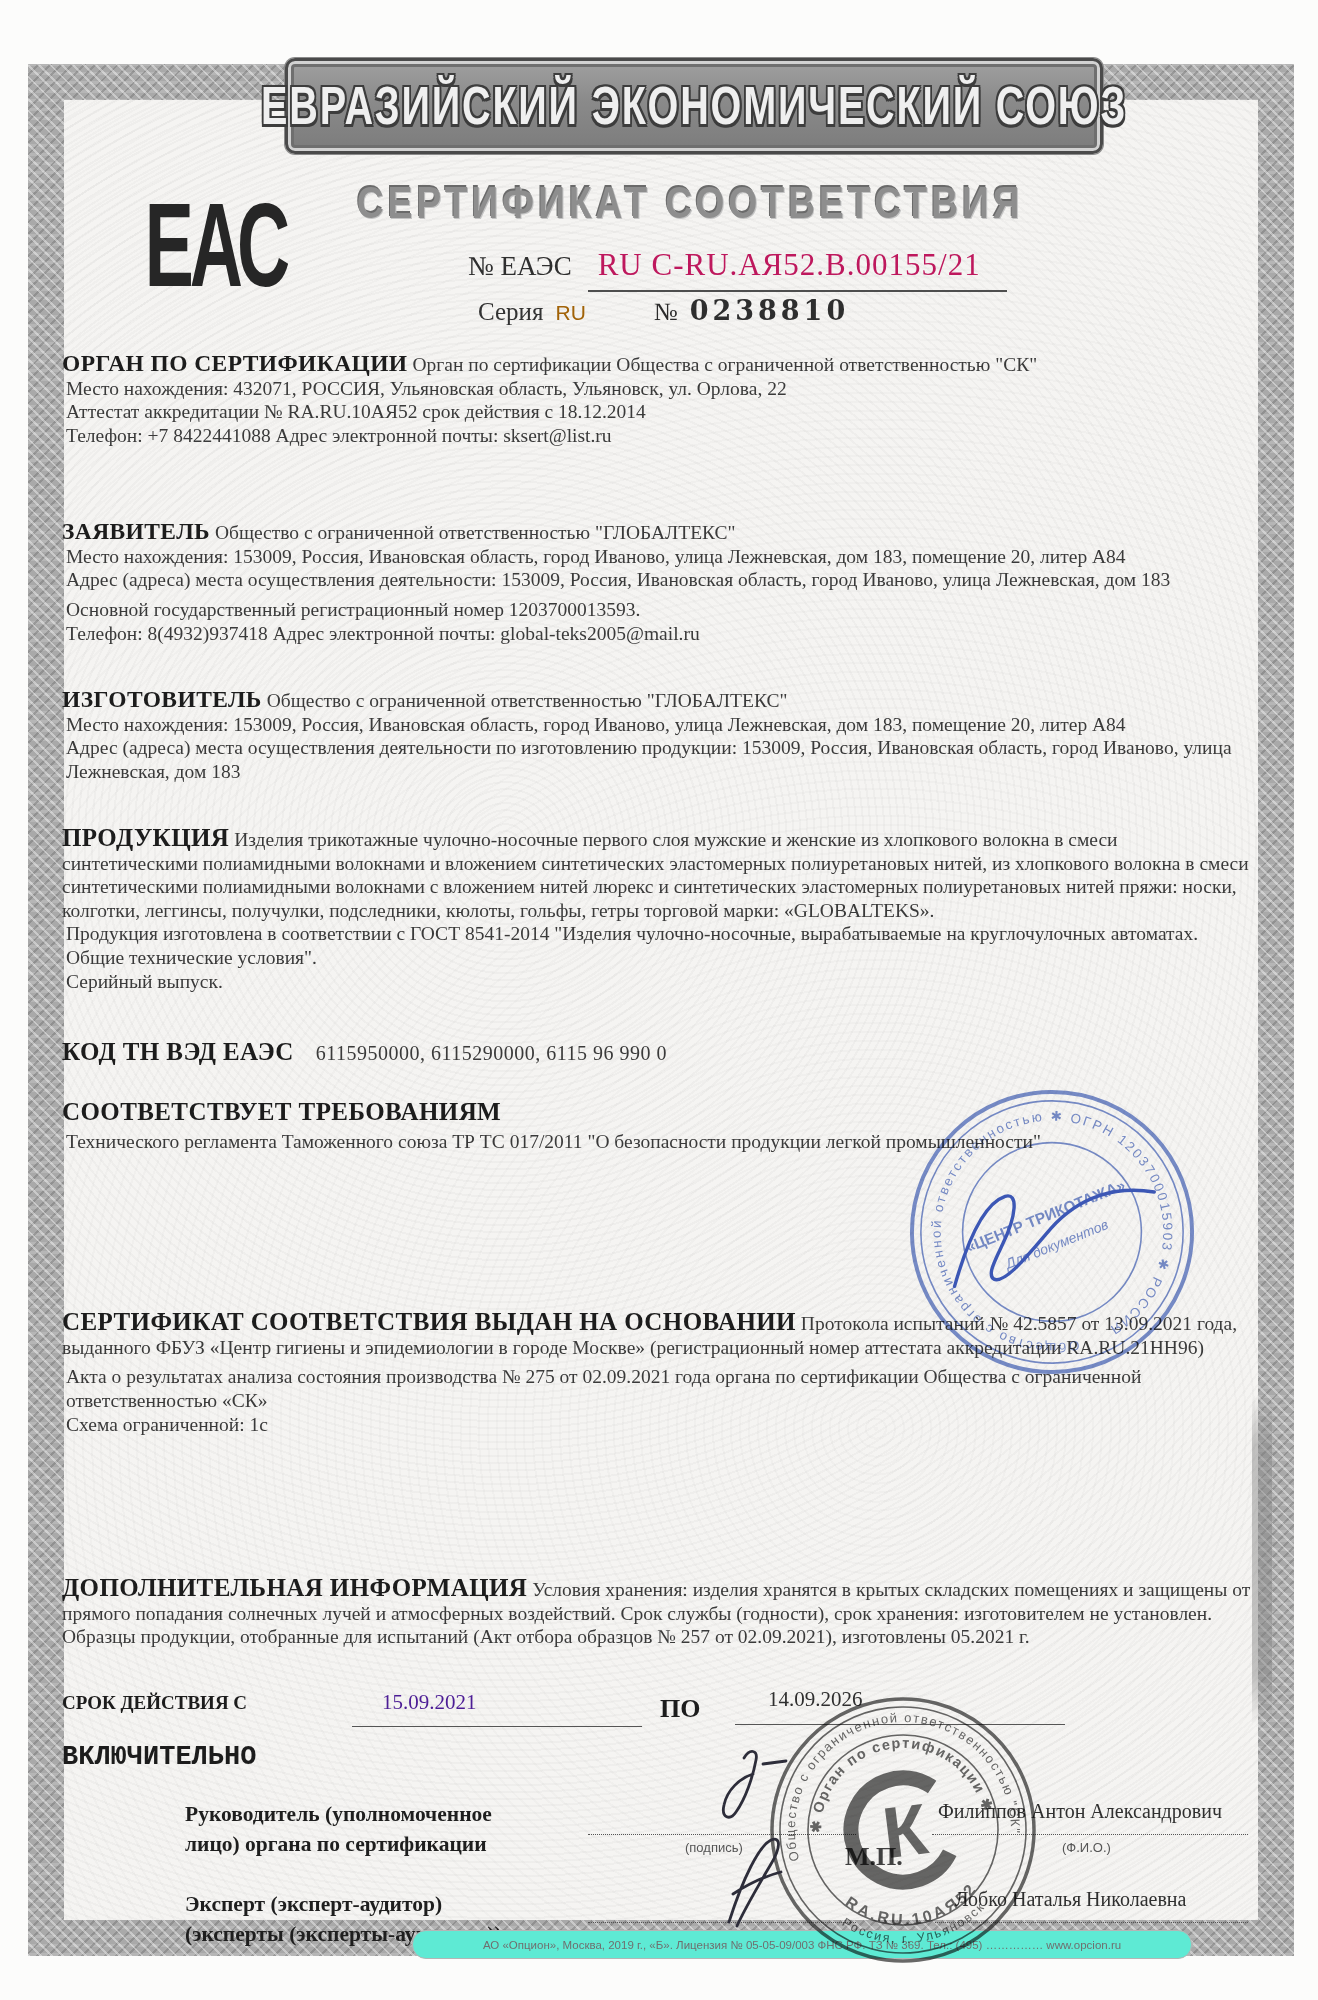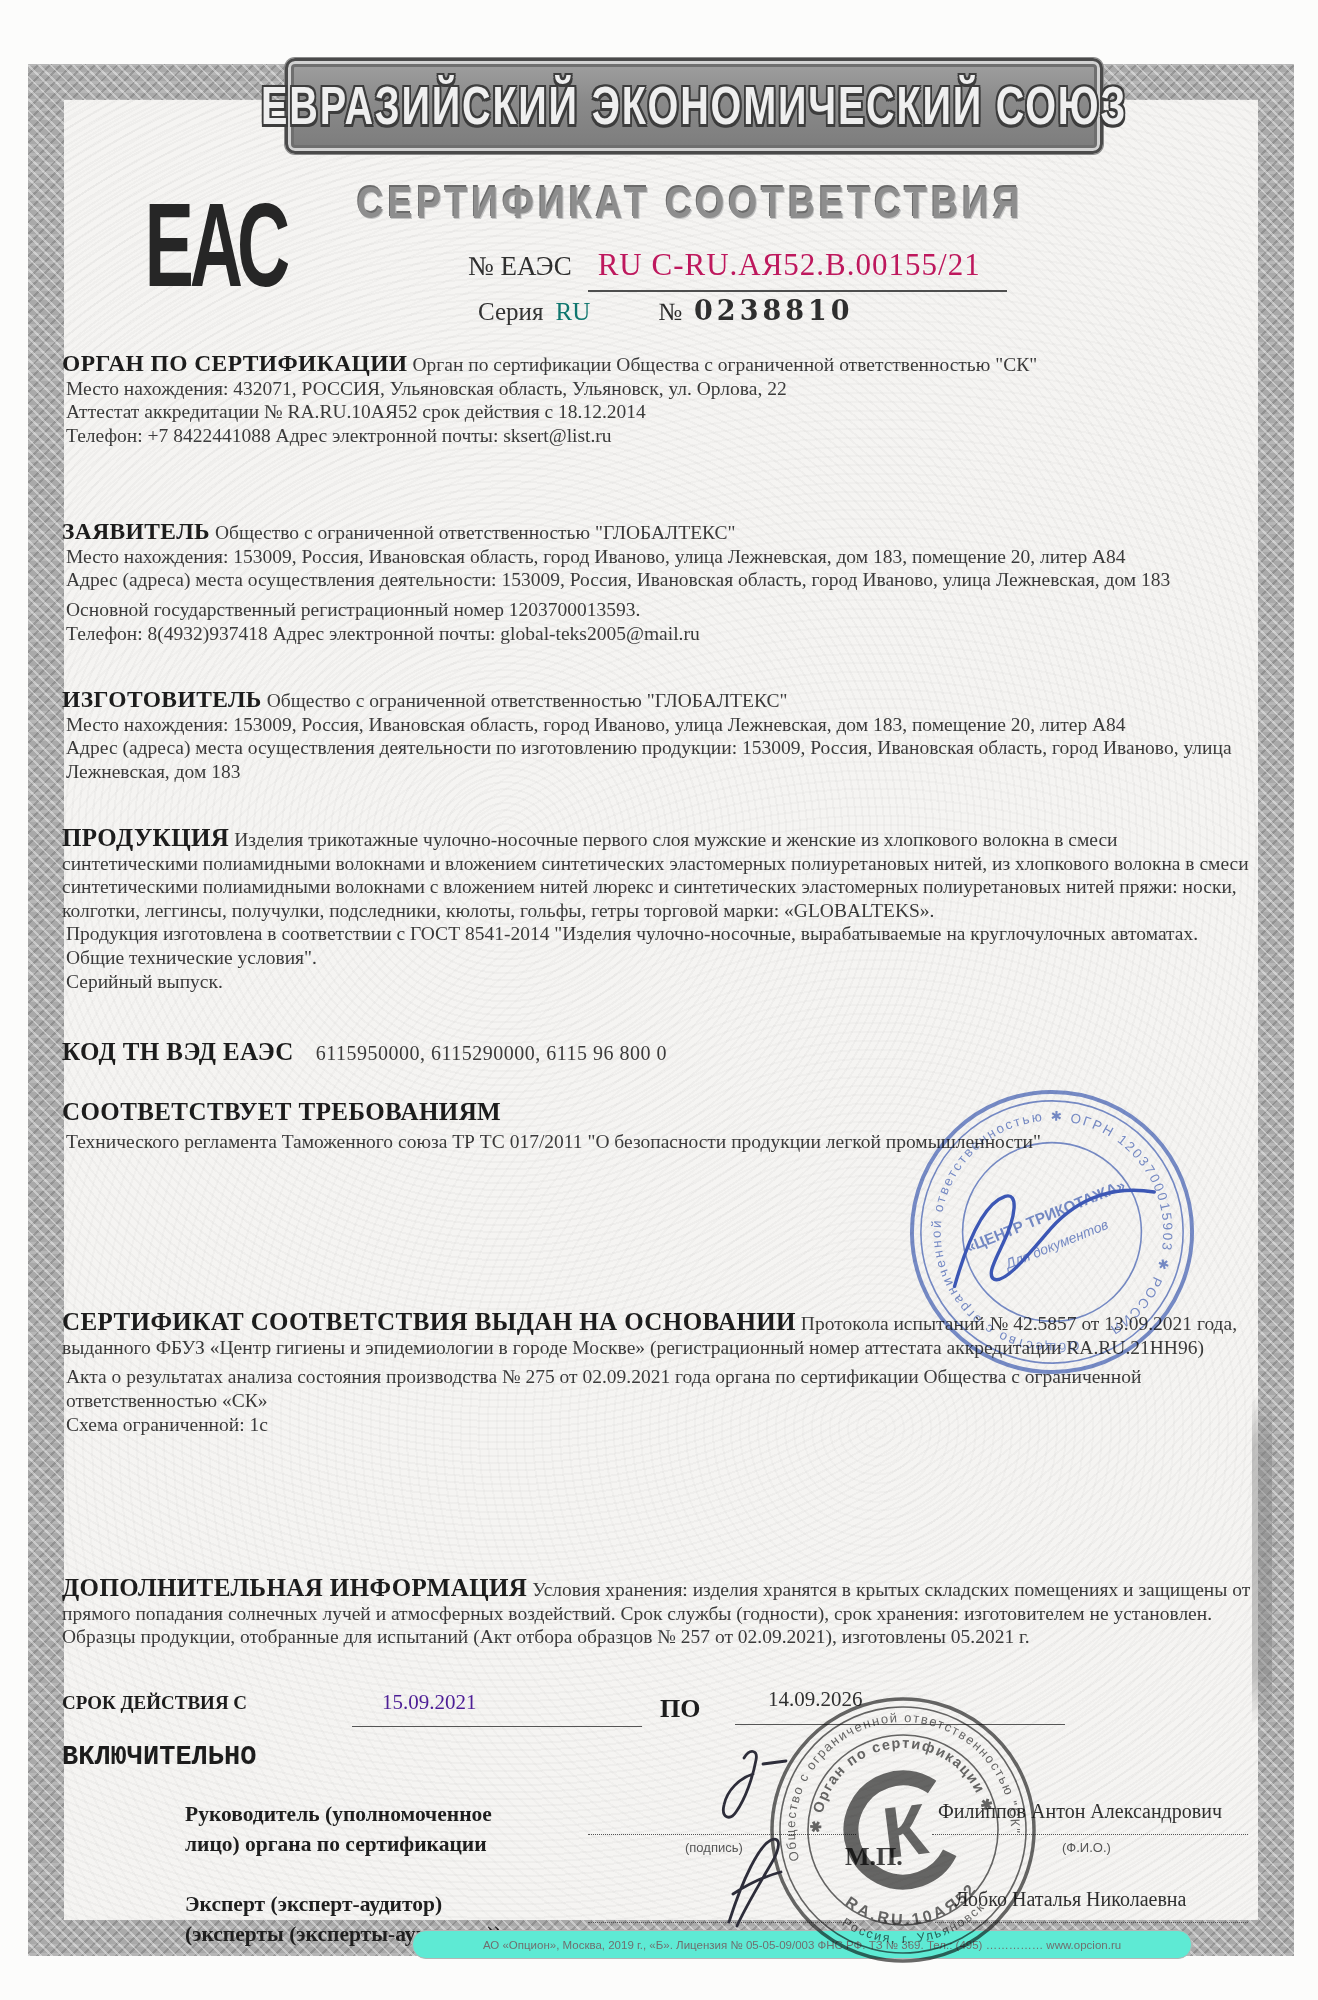--- a/index.html
+++ b/index.html
@@ -36,21 +36,21 @@
   .doc-title{position:absolute;left:340px;top:181px;width:700px;text-align:center;z-index:4;
        font-family:"Liberation Sans",sans-serif;font-weight:bold;font-size:39px;letter-spacing:4px;
        color:#8e8e8e;white-space:nowrap;transform:scale(.96,1.12);
        text-shadow:1px 1px 0 #c4c4c4,-1px -1px 0 #6a6a6a;}
   .cert-no-row{position:absolute;left:468px;top:247px;z-index:4;display:flex;align-items:baseline;gap:16px;}
   .cert-no-label{font-size:27px;color:#2f2f2f;}
   .cert-no-value{font-size:31px;color:#be185d;letter-spacing:1px;border-bottom:2px solid #4e4e4e;
        padding:0 26px 7px 10px;}
   .series-row{position:absolute;left:478px;top:295px;z-index:4;display:flex;align-items:baseline;}
   .series-label{font-size:25px;color:#333;}
-  .series-value{font-size:25px;color:#0f766e;margin-left:12px;font-family:Liberation Serif, serif;}
+  .series-value{font-size:21px;color:#a16207;margin-left:12px;font-family:Liberation Sans, sans-serif;}
   .form-no-label{font-size:25px;color:#2b2b2b;margin-left:68px;}
   .form-number{font-family:"DejaVu Serif",serif;font-weight:bold;font-size:27px;letter-spacing:4px;
        color:#2e2e2e;margin-left:12px;}
   
   .sec{position:absolute;left:62px;width:1196px;z-index:2;}
   .sec p{margin:0;font-size:19.5px;line-height:23.5px;}
   .sec .ln{font-size:19.5px;line-height:23.8px;padding-left:4px;margin:0;}
   .h1{font-weight:bold;font-size:23.5px;color:#1c1c1c;letter-spacing:.4px;}
   .h1b{font-weight:bold;font-size:25px;color:#1c1c1c;letter-spacing:.4px;}
   .gap6{height:6px;}
@@ -137,21 +137,21 @@
     <p class="ln">Адрес (адреса) места осуществления деятельности по изготовлению продукции: 153009, Россия, Ивановская область, город Иваново, улица Лежневская, дом 183</p>
   </div>
 
   <div class="sec" style="top:826px;">
     <p><span class="h1b">ПРОДУКЦИЯ</span> <span>Изделия трикотажные чулочно-носочные первого слоя мужские и женские из хлопкового волокна в смеси синтетическими полиамидными волокнами и вложением синтетических эластомерных полиуретановых нитей, из хлопкового волокна в смеси синтетическими полиамидными волокнами с вложением нитей люрекс и синтетических эластомерных полиуретановых нитей пряжи: носки, колготки, леггинсы, получулки, подследники, кюлоты, гольфы, гетры торговой марки: «GLOBALTEKS».</span></p>
     <p class="ln it">Продукция изготовлена в соответствии с ГОСТ 8541-2014 "Изделия чулочно-носочные, вырабатываемые на круглочулочных автоматах. Общие технические условия".</p>
     <p class="ln">Серийный выпуск.</p>
   </div>
 
   <div class="sec" style="top:1040px;">
-    <p><span class="h1b">КОД ТН ВЭД ЕАЭС</span><span class="kod-val">6115950000, 6115290000, 6115 96 800 0</span></p>
+    <p><span class="h1b">КОД ТН ВЭД ЕАЭС</span><span class="kod-val">6115950000, 6115290000, 6115 96 990 0</span></p>
   </div>
 
   <div class="sec" style="top:1100px;">
     <p><span class="h1b">СООТВЕТСТВУЕТ ТРЕБОВАНИЯМ</span></p>
     <p class="ln" style="margin-top:4px;">Технического регламента Таможенного союза ТР ТС 017/2011 "О безопасности продукции легкой промышленности"</p>
   </div>
 
   <div class="sec" style="top:1310px;">
     <p><span class="h1b">СЕРТИФИКАТ СООТВЕТСТВИЯ  ВЫДАН НА ОСНОВАНИИ</span> <span>Протокола испытаний № 42.5857 от 13.09.2021 года, выданного ФБУЗ «Центр гигиены и эпидемиологии в городе Москве» (регистрационный номер аттестата аккредитации RA.RU.21НН96)</span></p>
     <div class="gap6"></div>

